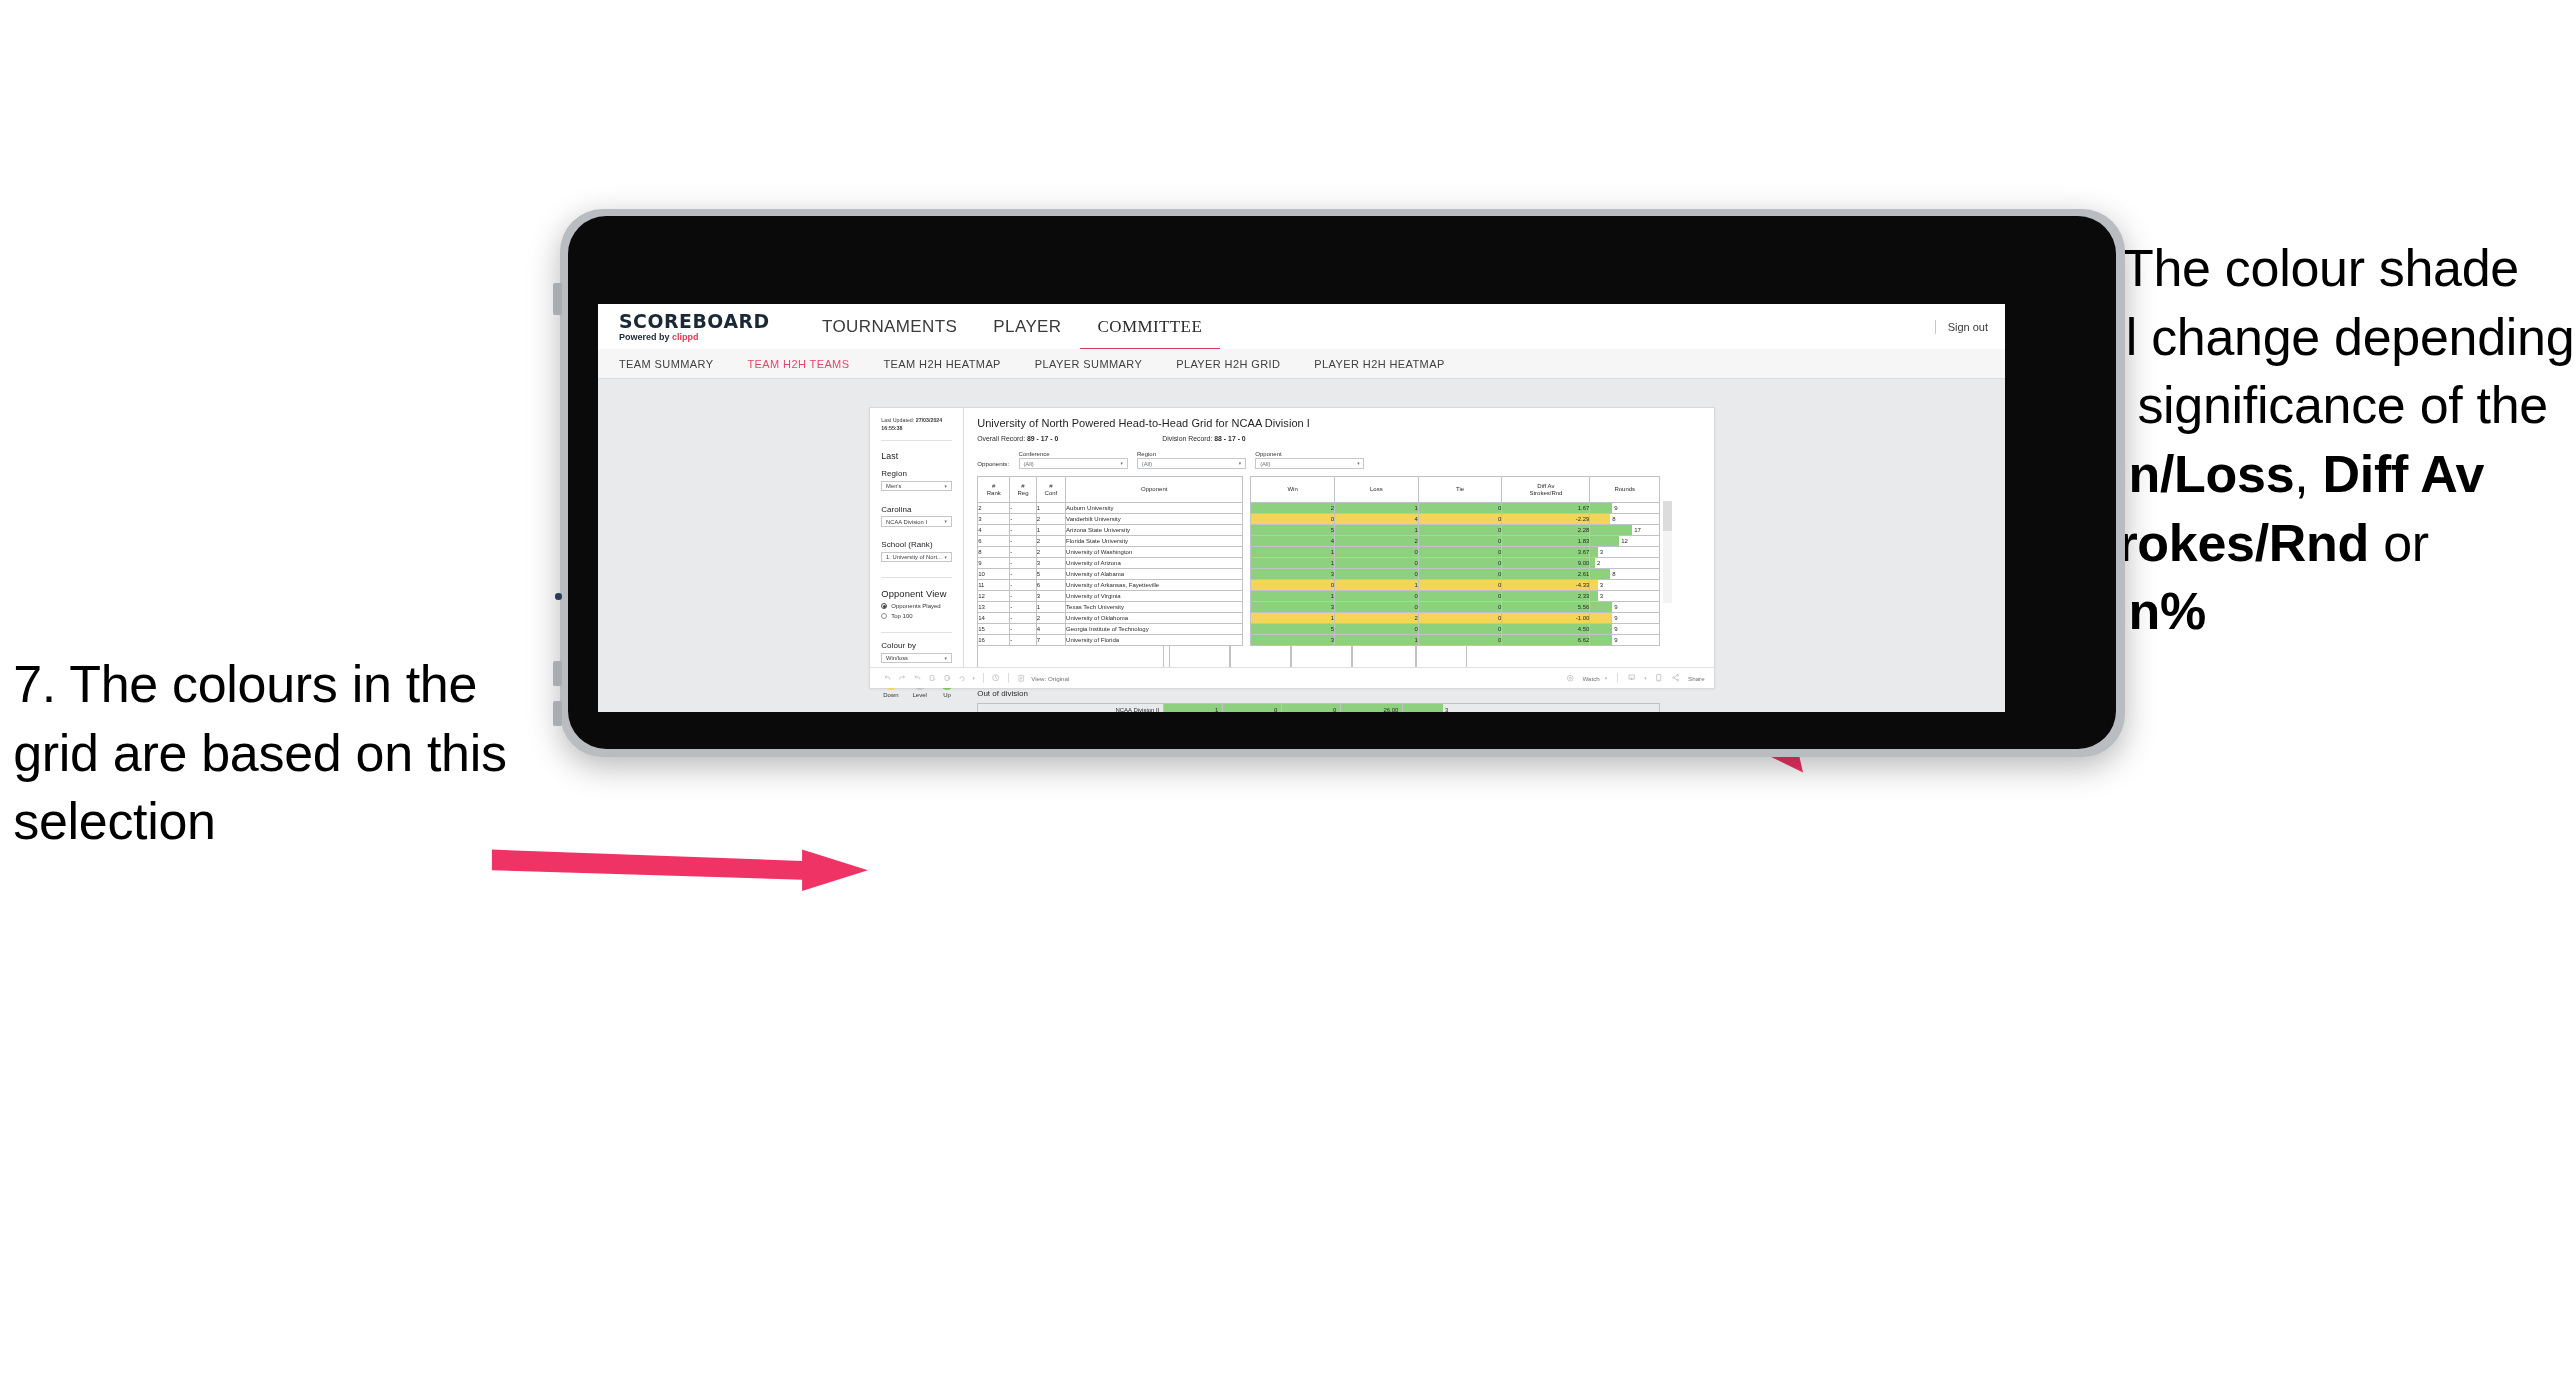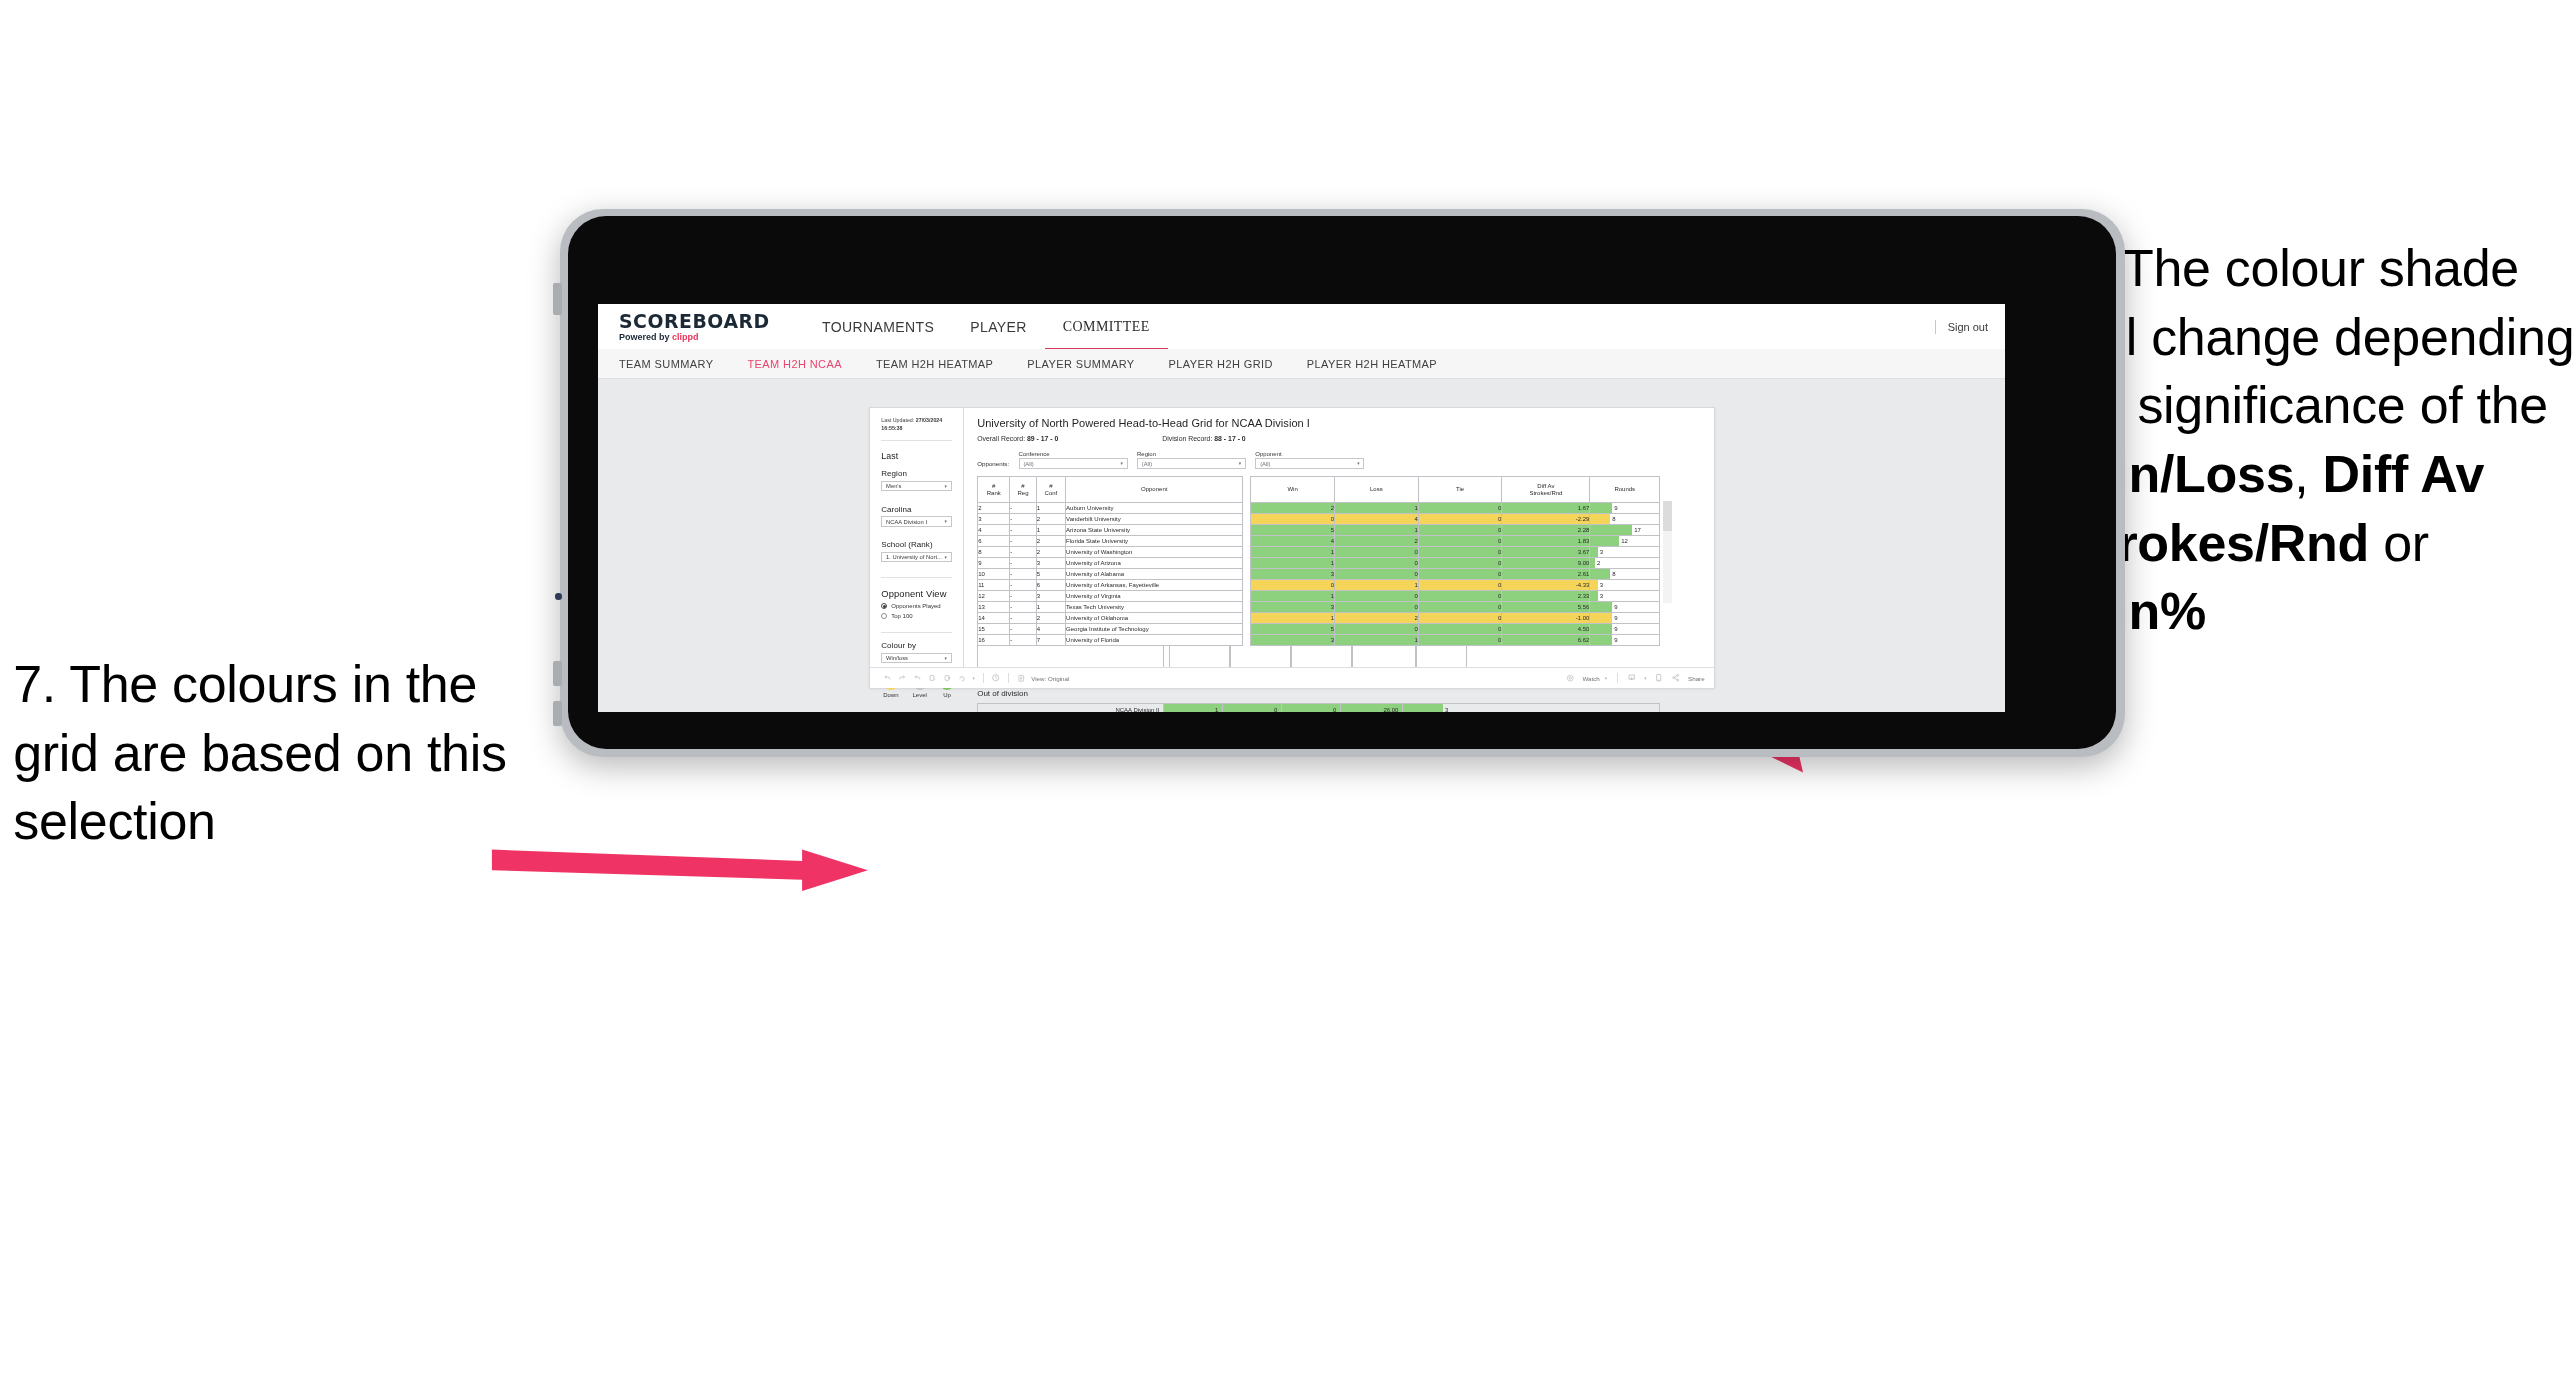--- a/index.html
+++ b/index.html
@@ -44,21 +44,21 @@
   .brand{display:flex;flex-direction:column;justify-content:center;padding-left:21px;padding-right:24.6px;}
   .brand-title{
     font-size:20px;font-weight:800;color:#1b2836;letter-spacing:0.6px;
     font-family:"DejaVu Sans", sans-serif;line-height:1;transform:scaleX(.94);transform-origin:left center;
   }
   .brand-sub{font-size:9px;color:#1b2836;font-weight:600;margin-top:2.8px;line-height:1;}
   .brand-sub .pink{color:#e8335a;font-weight:800;}
 
   .topnav{display:flex;align-items:stretch;}
   .topnav-item{
-    display:flex;align-items:center;padding:4px 18px;font-size:14px;color:#3a3a3a;
+    display:flex;align-items:center;padding:4px 18px;font-size:17px;color:#3a3a3a;
     letter-spacing:0.4px;position:relative;cursor:pointer;
   }
   .topnav-item.active{color:#2b2b2b;font-family:Liberation Serif, serif;}
   .topnav-item.active:after{
     content:"";position:absolute;left:0;right:0;bottom:-1.9px;height:2.8px;background:#d8365a;
   }
   .header-right{margin-left:auto;display:flex;align-items:center;padding-right:17px;gap:11.3px;}
   .sep-v{width:0.9px;height:14px;background:#c7c7c7;}
   .signout{font-size:11px;color:#3a3a3a;cursor:pointer;}
 
@@ -219,21 +219,21 @@
       <div class="topnav-item active">COMMITTEE</div>
     </div>
     <div class="header-right">
       <div class="sep-v"></div>
       <div class="signout">Sign out</div>
     </div>
   </div>
 
   <div id="subnav">
     <div class="subnav-item">TEAM SUMMARY</div>
-    <div class="subnav-item active">TEAM H2H NCAA</div>
+    <div class="subnav-item active">TEAM H2H TEAMS</div>
     <div class="subnav-item">TEAM H2H HEATMAP</div>
     <div class="subnav-item">PLAYER SUMMARY</div>
     <div class="subnav-item">PLAYER H2H GRID</div>
     <div class="subnav-item">PLAYER H2H HEATMAP</div>
   </div>
 
   <div id="workspace">
     <div id="card">
 
       <div id="panel">

